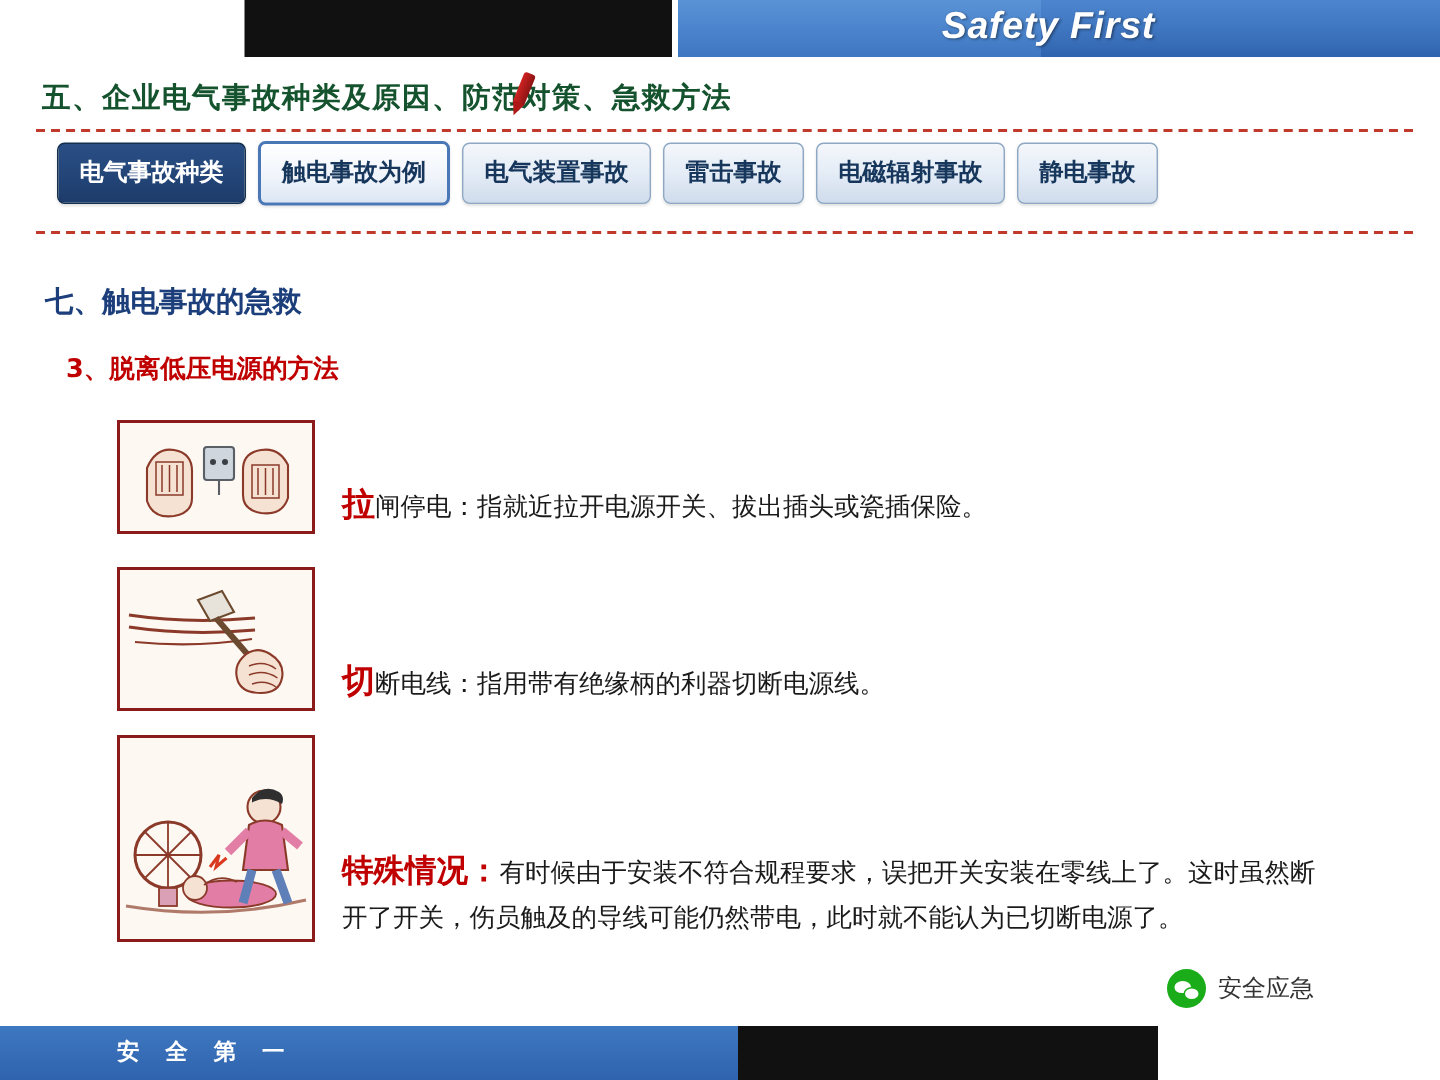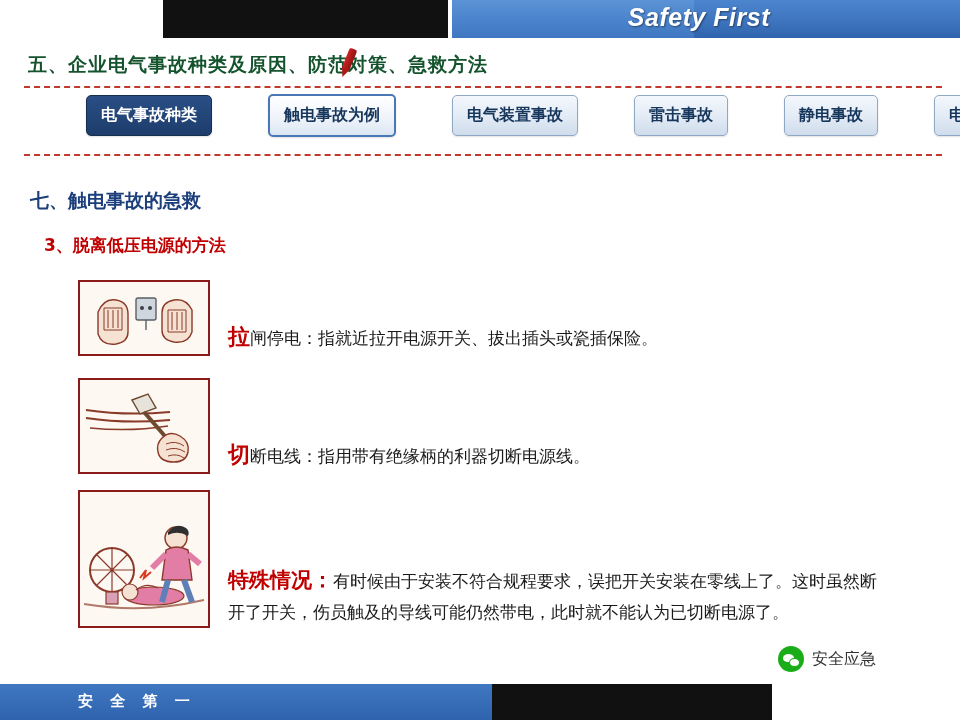--- a/index.html
+++ b/index.html
@@ -106,21 +106,20 @@
     background: linear-gradient(to bottom, #f4f7fb 0%, #e4ecf6 50%, #cfdcec 100%);
     border: 1px solid #8fa8c4;
     border-radius: 5px;
     padding: 9px 14px;
     font-size: 16px;
     font-weight: bold;
     color: #16365c;
     white-space: nowrap;
     box-shadow: 0 1px 2px rgba(0,0,0,0.12);
     font-family: "DejaVu Sans", sans-serif;
-    margin-left: 48px;
   }
   .tab.active {
     background: linear-gradient(to bottom, #2a4f86 0%, #1d3c6b 100%);
     color: #ffffff;
     border: 1px solid #14304f;
   }
   .tab.outlined {
     border: 2px solid #4a77b5;
     background: linear-gradient(to bottom, #ffffff 0%, #eef3fa 60%, #dbe6f3 100%);
     color: #16365c;
@@ -270,22 +269,22 @@
   <div class="body"></div>
   <div class="tip"></div>
 </div>
 
 <div class="tabbar">
   <div class="tabs">
     <div class="tab active">电气事故种类</div>
     <div class="tab outlined">触电事故为例</div>
     <div class="tab">电气装置事故</div>
     <div class="tab">雷击事故</div>
+    <div class="tab">电磁辐射事故</div>
     <div class="tab">静电事故</div>
-    <div class="tab">电磁辐射事故</div>
   </div>
 </div>
 
 <div class="h-seven">七、触电事故的急救</div>
 <div class="h-three">3、脱离低压电源的方法</div>
 
 <div class="row" id="row1">
   <div class="thumb">
     <svg width="128" height="72" viewBox="0 0 128 72">
       <rect x="0" y="0" width="128" height="72" fill="#fdf8f2"></rect>

